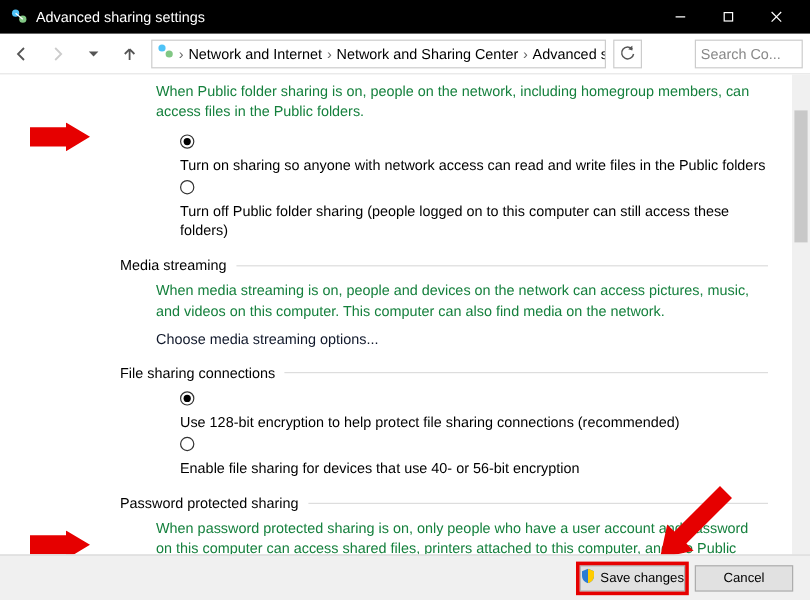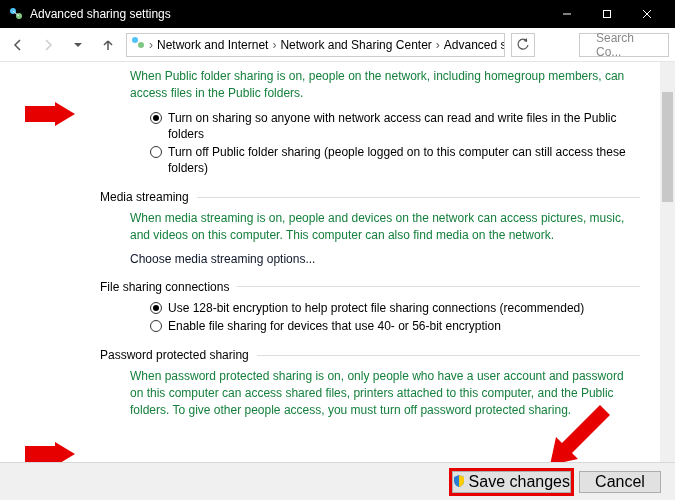--- a/index.html
+++ b/index.html
@@ -58,38 +58,39 @@
     overflow: hidden;
   }
   .crumb { white-space: nowrap; }
   .crumb-sep { color: #666; }
   .refresh {
     width: 24px; height: 24px; border: 1px solid #ccc;
     display: flex; align-items: center; justify-content: center;
   }
   .searchbox {
     width: 90px; height: 24px; border: 1px solid #ccc;
-    padding: 0 16px; font-size: 12px; color: #888;
+    padding: 0 4px; font-size: 12px; color: #888;
     display: flex; align-items: center; margin-left: 38px;
   }
   .content {
     position: absolute;
     top: 62px; left: 0; right: 15px; bottom: 38px;
     padding: 6px 20px 6px 40px;
     overflow: hidden;
   }
   .desc {
     color: #15803d;
     line-height: 1.4;
     margin: 0 0 8px 90px;
   }
   .radio-row {
     display: flex; align-items: flex-start;
     margin: 2px 0 2px 110px; gap: 6px;
     line-height: 1.35;
+    flex-direction: column;
   }
   .radio {
     width: 12px; height: 12px; border: 1px solid #333; border-radius: 50%;
     margin-top: 2px; flex-shrink: 0;
     display: flex; align-items: center; justify-content: center;
   }
   .radio.checked::after {
     content: ""; width: 6px; height: 6px; background: #000; border-radius: 50%;
   }
   .section-head {
@@ -119,21 +120,21 @@
     background: #f0f0f0;
     border-top: 1px solid #d8d8d8;
     display: flex; align-items: center; justify-content: flex-end;
     padding: 0 14px; gap: 8px;
   }
   .btn {
     min-width: 82px; height: 22px;
     background: #e1e1e1;
     border: 1px solid #adadad;
     display: flex; align-items: center; justify-content: center;
-    font-size: 16px; gap: 4px;
+    font-size: 11px; gap: 4px;
     position: relative;
   }
   .save-highlight {
     position: absolute; inset: -4px;
     border: 3px solid #e60000;
     pointer-events: none;
   }
   .diag-arrow {
     position: absolute;
     pointer-events: none;

